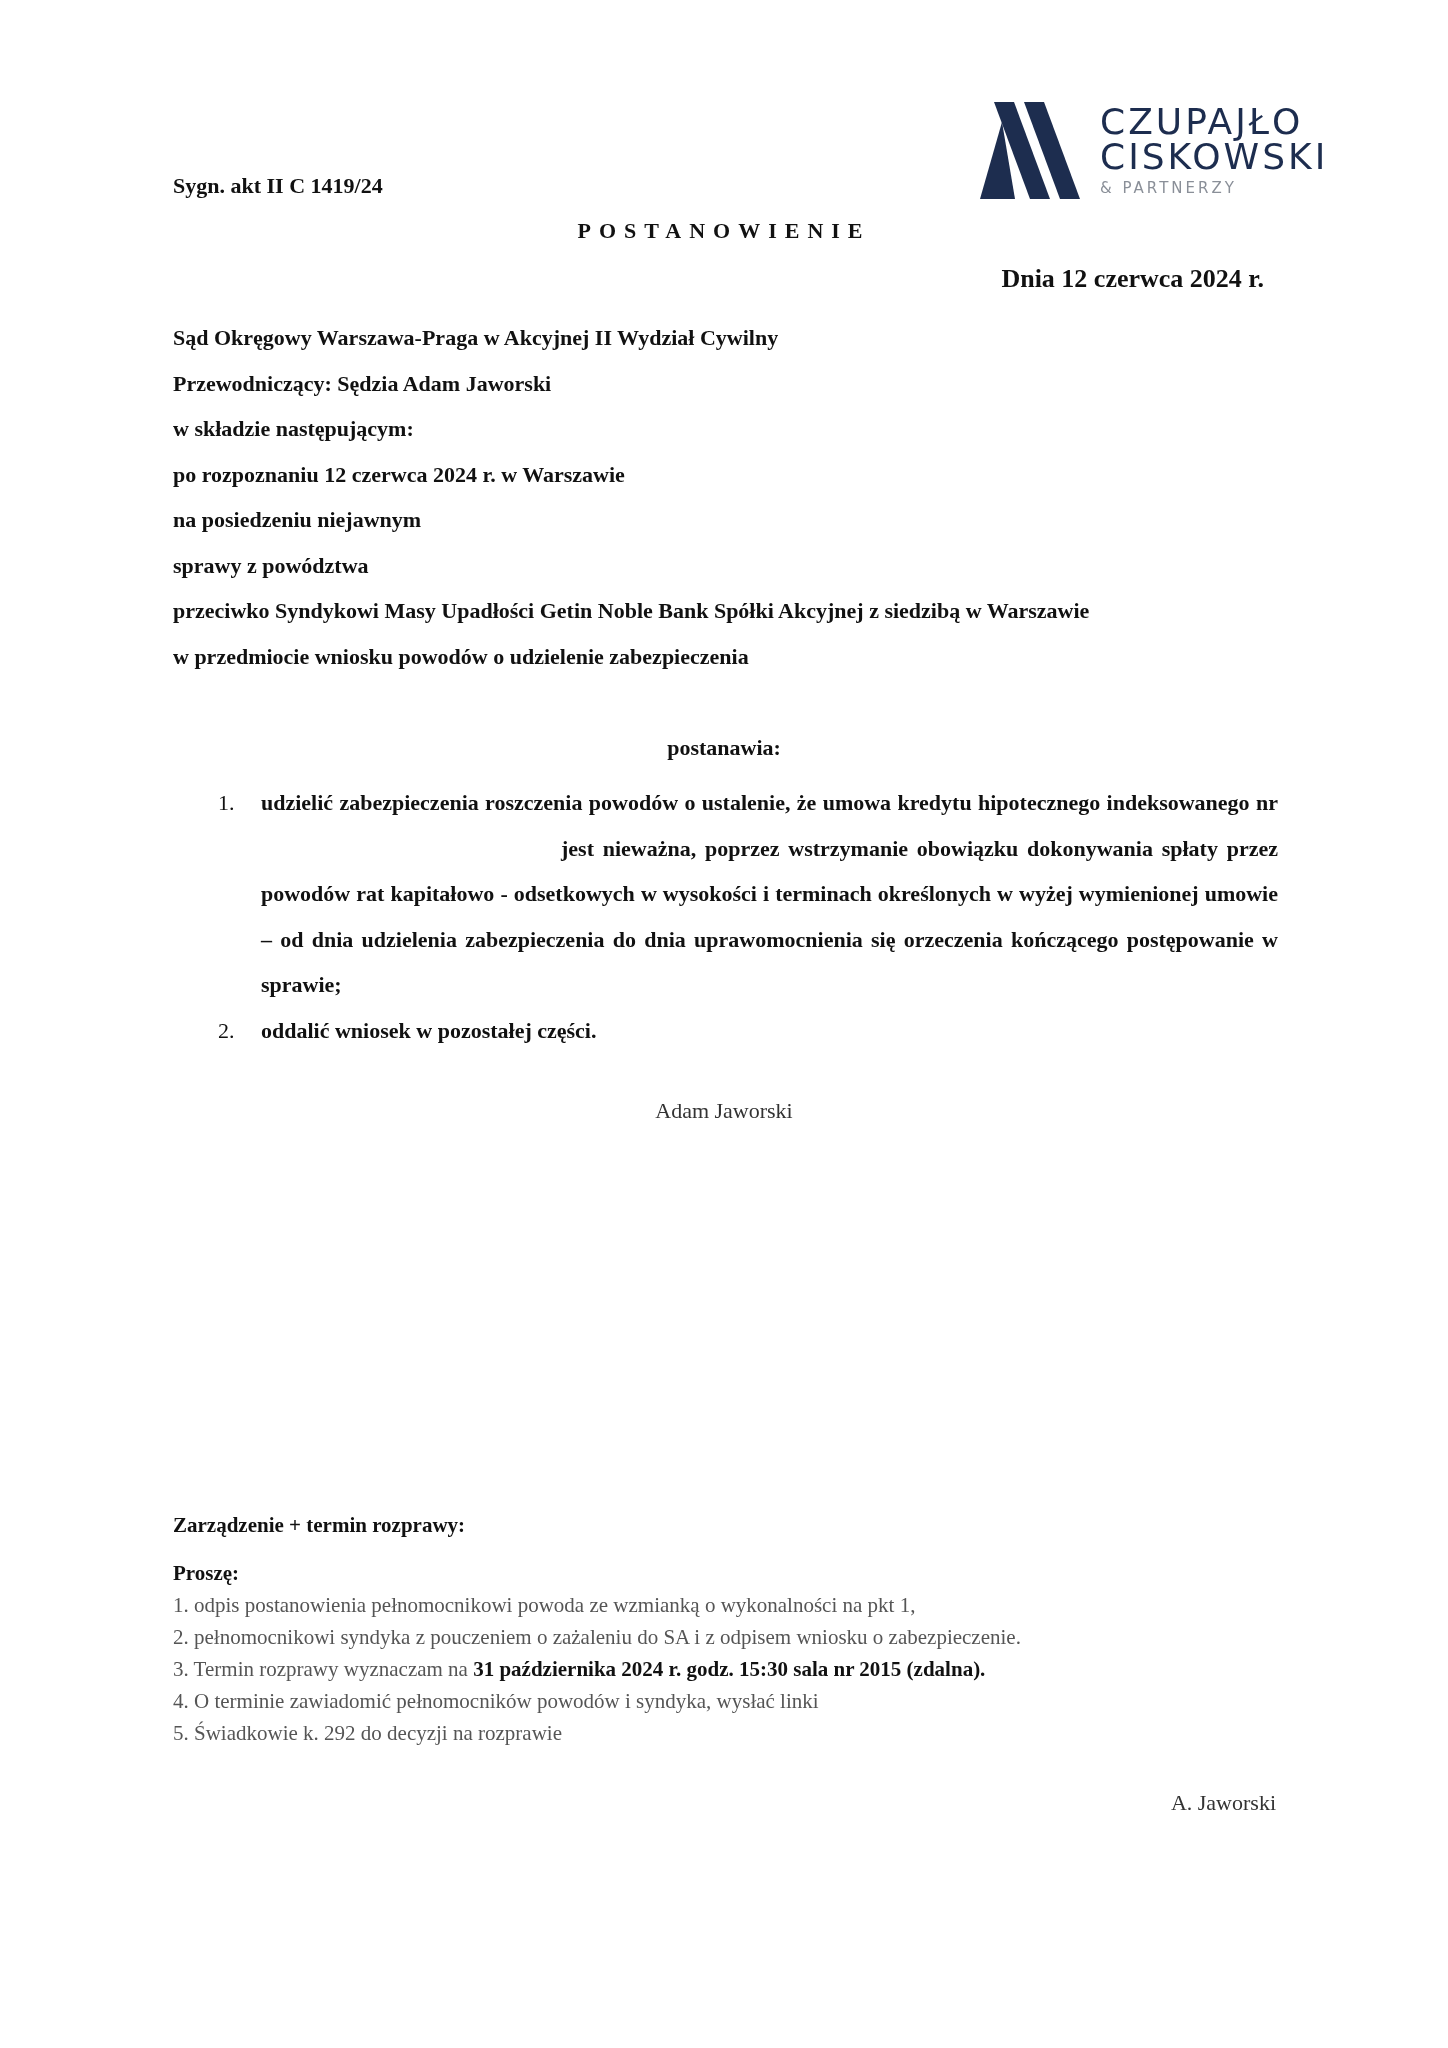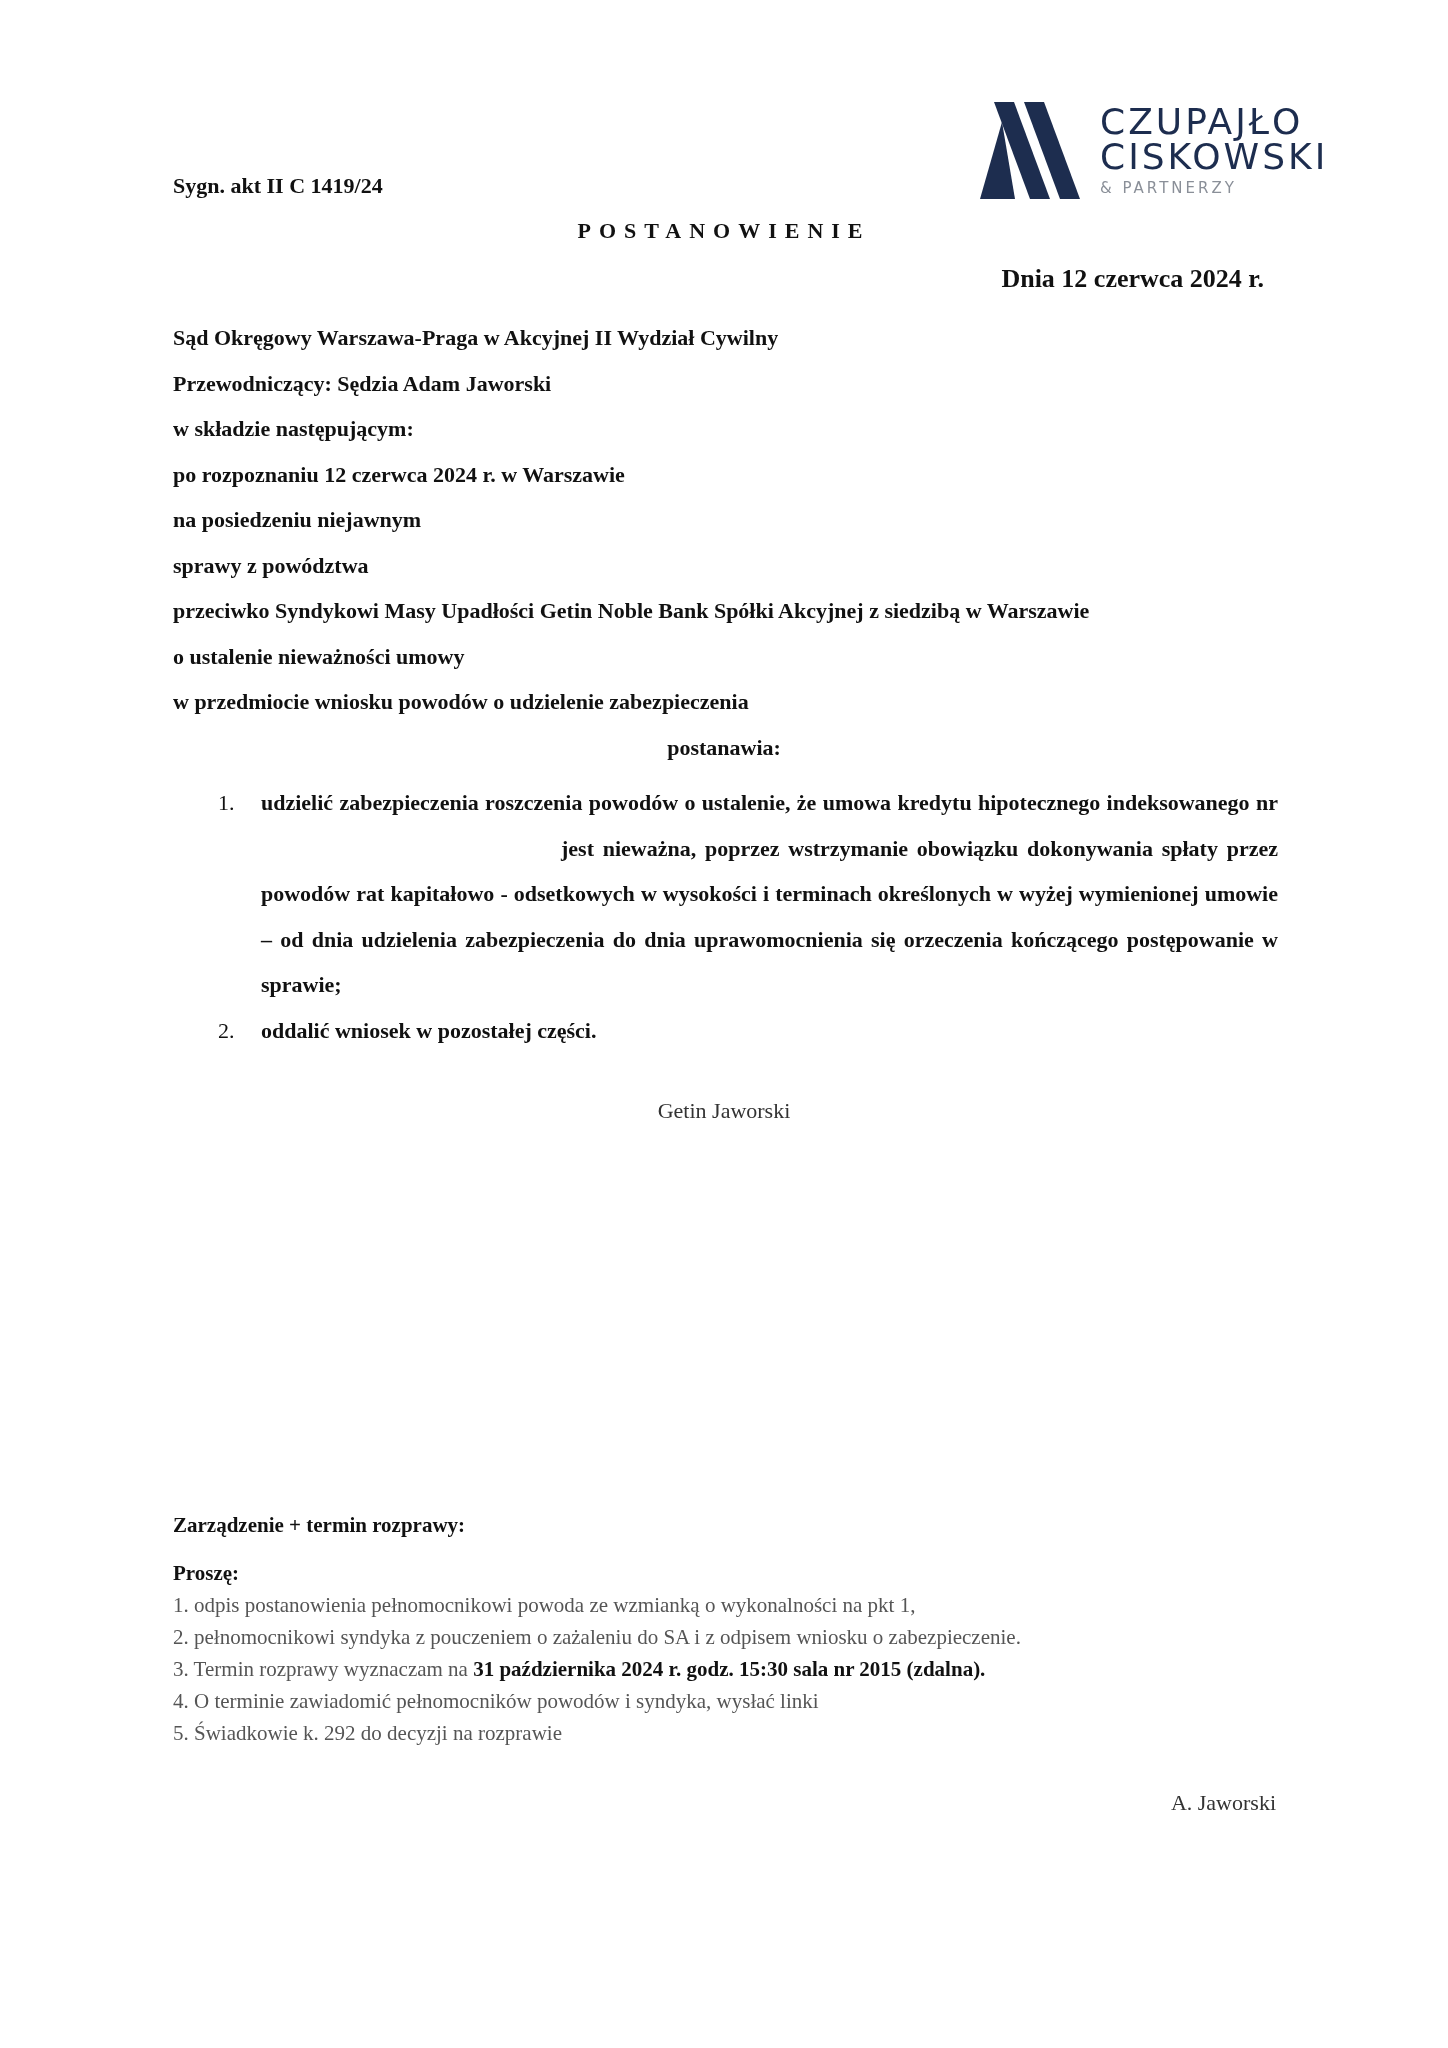--- a/index.html
+++ b/index.html
@@ -53,42 +53,41 @@
 <div class="abs date">Dnia 12 czerwca 2024 r.</div>
 
 <div class="abs intro">
   <div>Sąd Okręgowy Warszawa-Praga w Akcyjnej II Wydział Cywilny</div>
   <div>Przewodniczący: Sędzia Adam Jaworski</div>
   <div>w składzie następującym:</div>
   <div>po rozpoznaniu 12 czerwca 2024 r. w Warszawie</div>
   <div>na posiedzeniu niejawnym</div>
   <div>sprawy z powództwa</div>
   <div>przeciwko Syndykowi Masy Upadłości Getin Noble Bank Spółki Akcyjnej z siedzibą w Warszawie</div>
-  <div>o ustalenie nieważności umowy</div>
   <div>w przedmiocie wniosku powodów o udzielenie zabezpieczenia</div>
 </div>
 
 <div class="abs decide">postanawia:</div>
 
 <div class="abs items">
   <div class="item">
     <div class="num">1.</div>
     <div class="txt">
       <span>udzielić zabezpieczenia roszczenia powodów o ustalenie, że umowa kredytu hipotecznego indeksowanego nr</span><span class="gap"></span><span>jest nieważna, poprzez wstrzymanie obowiązku dokonywania spłaty przez powodów rat kapitałowo - odsetkowych w wysokości i terminach określonych w wyżej wymienionej umowie – od dnia udzielenia zabezpieczenia do dnia uprawomocnienia się orzeczenia kończącego postępowanie w sprawie;</span>
     </div>
   </div>
   <div class="item">
     <div class="num">2.</div>
     <div class="txt">
       <span>oddalić wniosek w pozostałej części.</span>
     </div>
   </div>
 </div>
 
-<div class="abs sign1">Getin Jaworski</div>
+<div class="abs sign1">Adam Jaworski</div>
 
 <div class="abs order">
   <div class="h">Zarządzenie + termin rozprawy:</div>
   <div class="h">Proszę:</div>
   <div class="p"><span>1. odpis postanowienia pełnomocnikowi powoda ze wzmianką o wykonalności na pkt 1,</span></div>
   <div class="p"><span>2. pełnomocnikowi syndyka z pouczeniem o zażaleniu do SA i z odpisem wniosku o zabezpieczenie.</span></div>
   <div class="p"><span>3. Termin rozprawy wyznaczam na </span><b>31 października 2024 r. godz. 15:30 sala nr 2015 (zdalna).</b></div>
   <div class="p"><span>4. O terminie zawiadomić pełnomocników powodów i syndyka, wysłać linki</span></div>
   <div class="p"><span>5. Świadkowie k. 292 do decyzji na rozprawie</span></div>
 </div>

